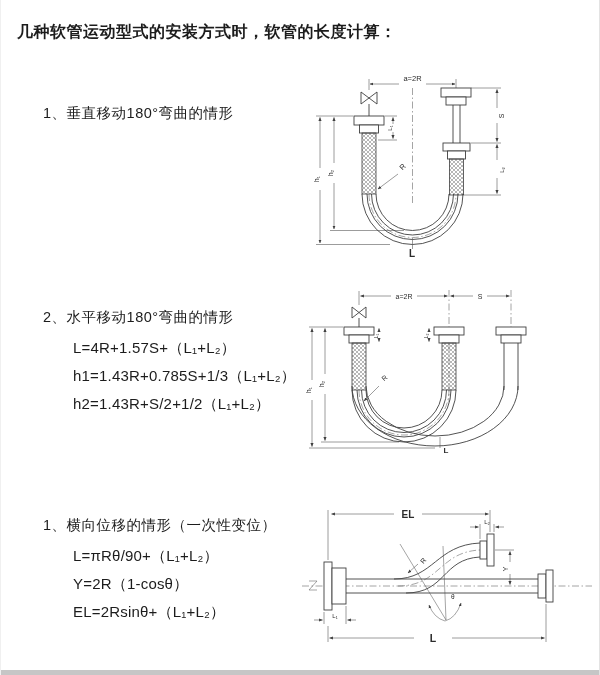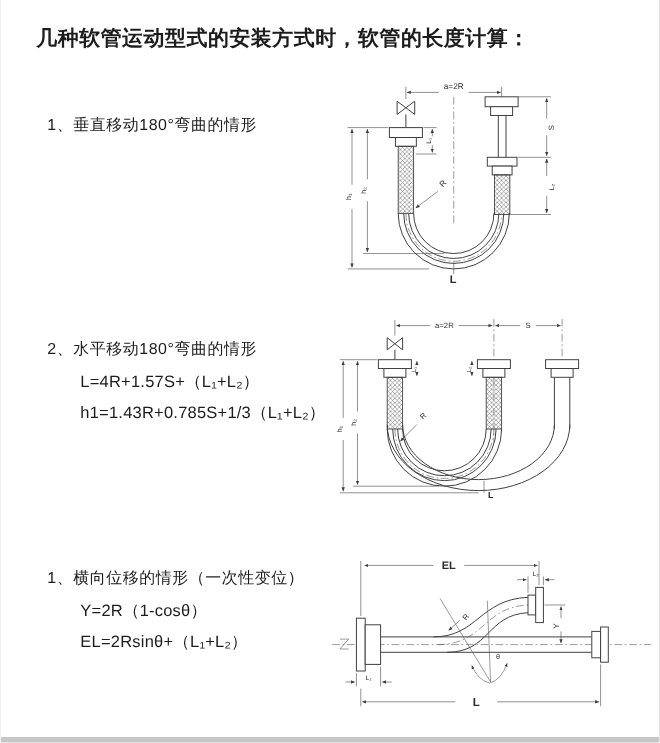--- a/index.html
+++ b/index.html
@@ -3,21 +3,21 @@
 <meta charset="utf-8">
 <style>
   html,body{margin:0;padding:0;}
   body{
     width:600px;height:675px;position:relative;background:#ffffff;
     font-family:"Liberation Sans","DejaVu Sans",sans-serif;
     color:#1c1c1c;overflow:hidden;
   }
   .page{position:absolute;inset:0;border-right:1px solid #e3e3e3;border-left:1px solid #f0f0f0;}
   .page-edge{position:absolute;left:0;right:0;bottom:0;height:5px;background:#c6c6c6;}
-  .doc-title{position:absolute;left:32px;top:22px;font-size:19px;font-weight:700;letter-spacing:0.5px;}
+  .doc-title{position:absolute;left:16px;top:22px;font-size:16px;font-weight:700;letter-spacing:0.5px;}
   .sec-heading{position:absolute;font-size:14.5px;font-weight:400;letter-spacing:0.5px;}
   .formulas{position:absolute;font-size:15px;font-weight:500;line-height:28px;letter-spacing:0.2px;}
   .formulas div{white-space:nowrap;}
   svg{position:absolute;overflow:visible;}
   svg text{font-family:"Liberation Sans","DejaVu Sans",sans-serif;fill:#2b2b2b;}
   .ol{stroke:#3f3f3f;stroke-width:0.9;fill:none;}
   .fit{stroke:#3f3f3f;stroke-width:0.9;fill:#ffffff;}
   .dim{stroke:#4a4a4a;stroke-width:0.55;fill:none;}
   .cl{stroke:#5a5a5a;stroke-width:0.55;fill:none;stroke-dasharray:7 2.5 1.5 2.5;}
   .cons{stroke:#4a4a4a;stroke-width:0.5;fill:none;}
@@ -103,20 +103,21 @@
     <text x="13" y="113" font-size="6.5" text-anchor="middle" transform="rotate(-90 13 111)">h₁</text>
 
     <line class="dim" x1="108.5" y1="170" x2="108.5" y2="181"></line>
     <text x="108" y="189" font-size="10" font-weight="bold" text-anchor="middle">L</text>
   </svg>
 
   <div class="sec-heading" style="left:42px;top:308px;">2、水平移动180°弯曲的情形</div>
   <div class="formulas" style="left:72px;top:334px;">
     <div>L=4R+1.57S+（L₁+L₂）</div>
     <div>h1=1.43R+0.785S+1/3（L₁+L₂）</div>
+    <div>h2=1.43R+S/2+1/2（L₁+L₂）</div>
   </div>
 
   <svg style="left:298px;top:282px;" width="300" height="172" viewBox="0 0 300 172">
     <defs>
       <marker id="ar2" viewBox="0 0 10 10" refX="9" refY="5" markerWidth="7" markerHeight="7" orient="auto">
         <path d="M0,1 L10,5 L0,9 z" fill="#3f3f3f"></path>
       </marker>
       <pattern id="hx2" width="4" height="4" patternUnits="userSpaceOnUse">
         <path d="M0,0 L4,4 M4,0 L0,4" stroke="#6e6e6e" stroke-width="0.5"></path>
       </pattern>
@@ -176,20 +177,21 @@
     <line class="dim" x1="13" y1="98" x2="13" y2="46.5" marker-end="url(#ar2)"></line>
     <line class="dim" x1="13" y1="118" x2="13" y2="164.5" marker-end="url(#ar2)"></line>
     <text x="10" y="110" font-size="6.5" text-anchor="middle" transform="rotate(-90 10 108)">h₁</text>
 
     <line class="dim" x1="141" y1="155" x2="141" y2="166"></line>
     <text x="147" y="171" font-size="8" font-weight="bold" text-anchor="middle">L</text>
   </svg>
 
   <div class="sec-heading" style="left:42px;top:516px;">1、横向位移的情形（一次性变位）</div>
   <div class="formulas" style="left:72px;top:542px;">
+    <div>L=πRθ/90+（L₁+L₂）</div>
     <div>Y=2R（1-cosθ）</div>
     <div>EL=2Rsinθ+（L₁+L₂）</div>
   </div>
 
   <svg style="left:293px;top:498px;" width="305" height="165" viewBox="0 0 305 165">
     <defs>
       <marker id="ar3" viewBox="0 0 10 10" refX="9" refY="5" markerWidth="7" markerHeight="7" orient="auto">
         <path d="M0,1 L10,5 L0,9 z" fill="#3f3f3f"></path>
       </marker>
     </defs>

